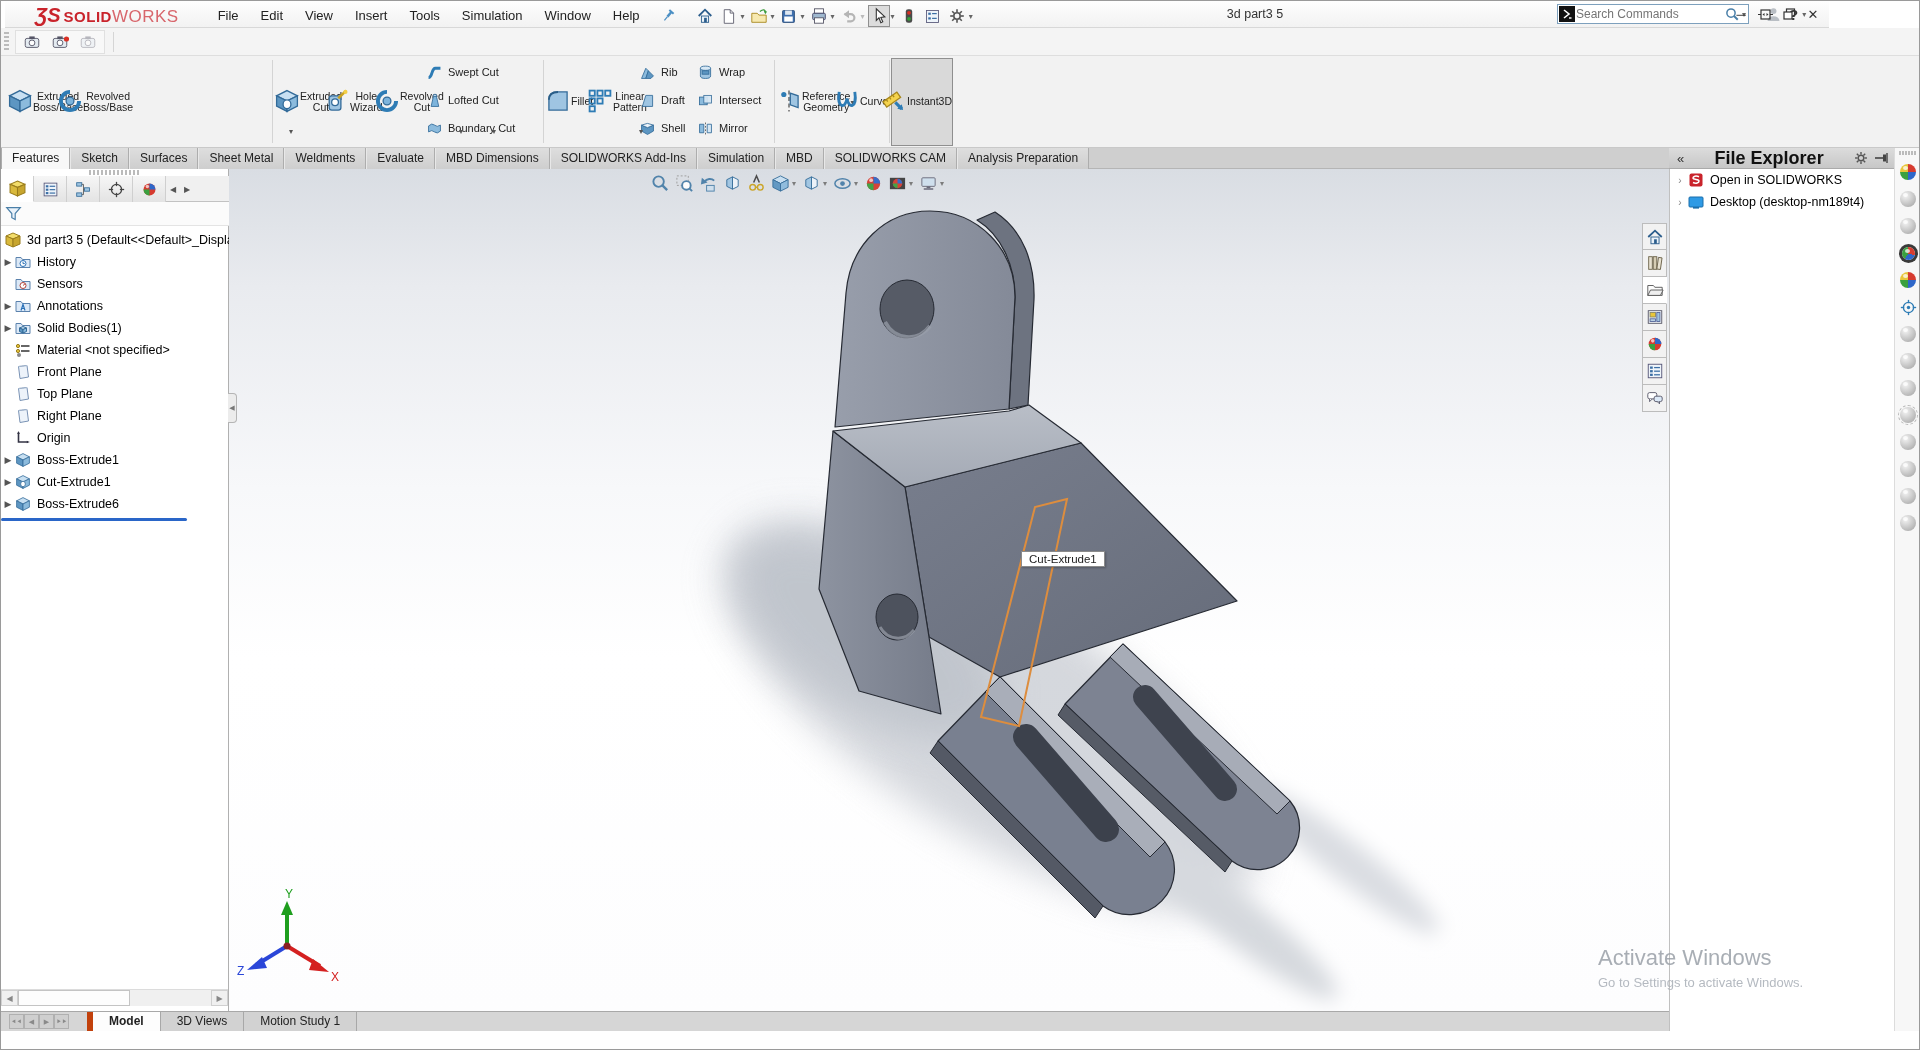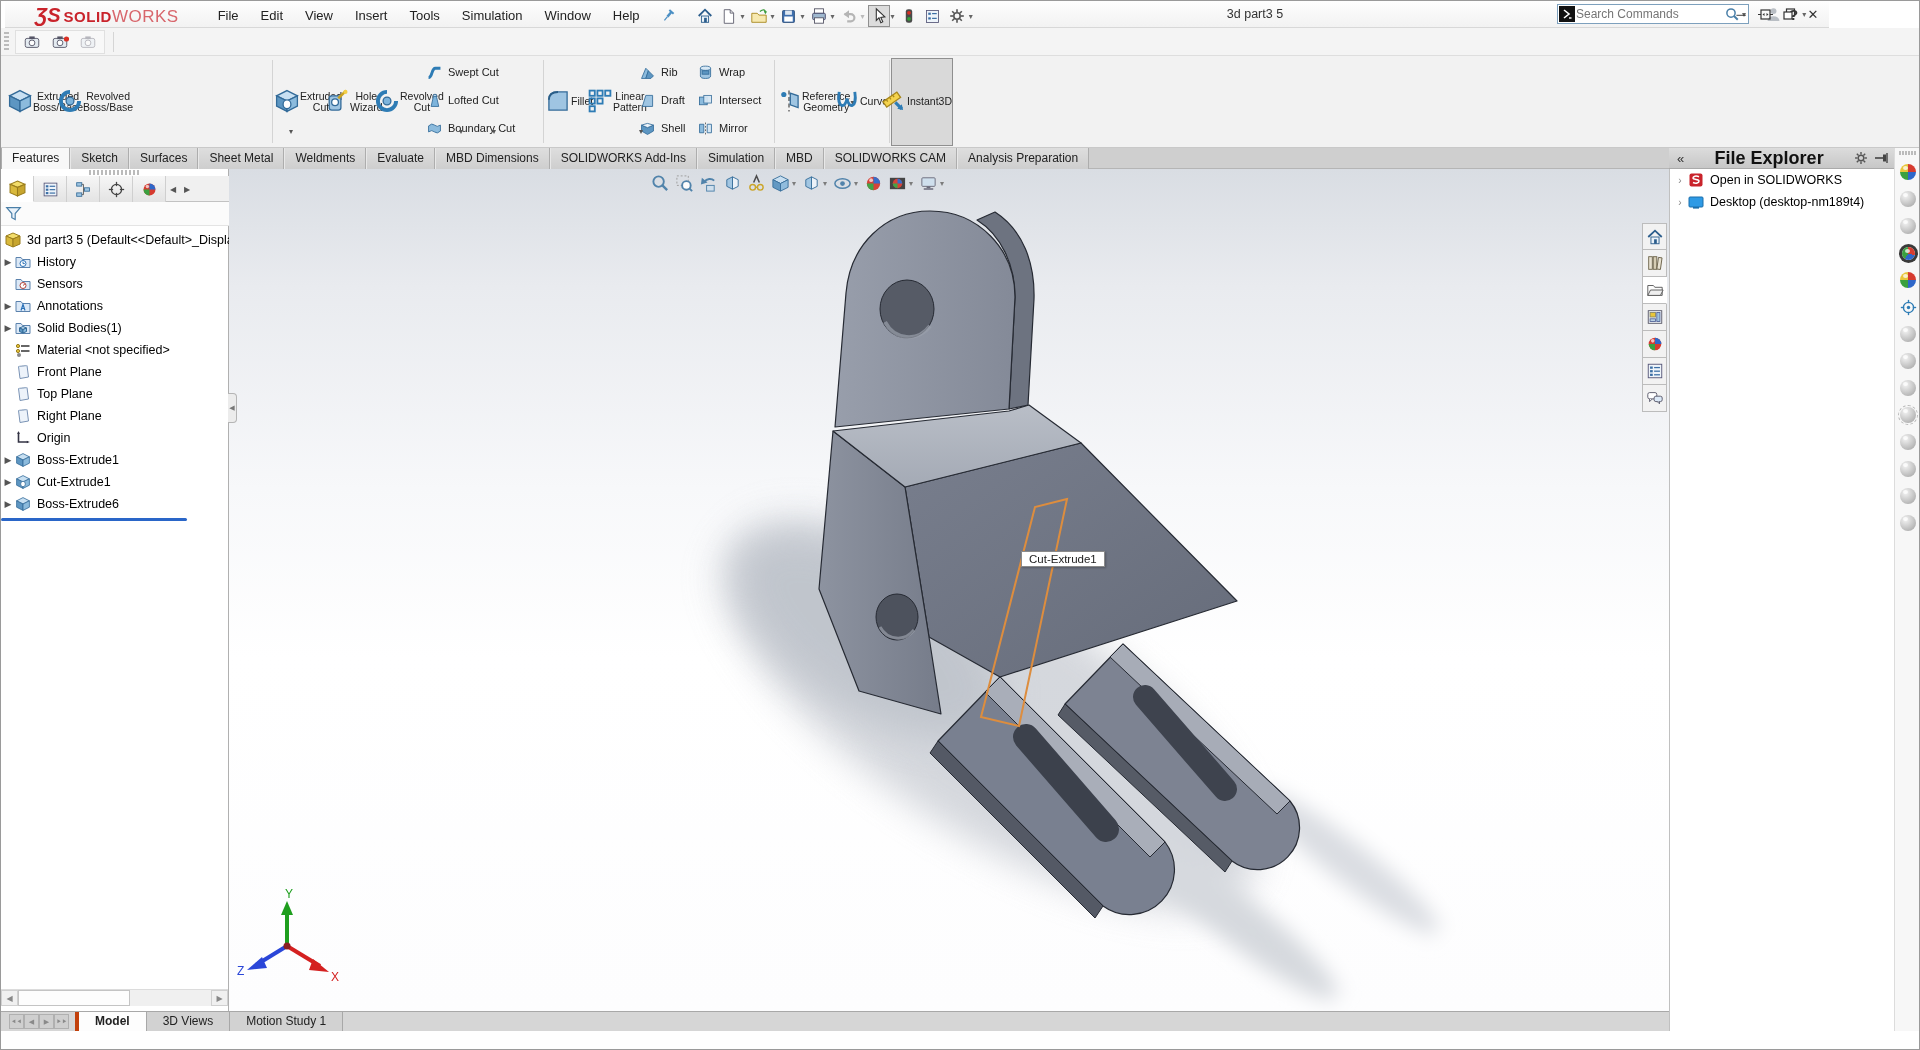--- a/index.html
+++ b/index.html
@@ -90,21 +90,21 @@
 .ball{width:16px;height:16px;border-radius:50%;position:relative}
 .ball.color{background:conic-gradient(#d63b2f 0 25%,#2f67c9 25% 50%,#3aa03f 50% 75%,#e8c63a 75% 100%)}
 .ball.gray{background:radial-gradient(circle at 35% 30%,#f3f3f3,#bdbdbd 65%,#9d9d9d)}
 .ball.dark{background:conic-gradient(#d63b2f 0 30%,#2f67c9 30% 60%,#3aa03f 60% 100%);box-shadow:0 0 0 3px #3a3a3a}
 .ball::after{content:"";position:absolute;left:3px;top:2px;width:5px;height:4px;background:rgba(255,255,255,.75);border-radius:50%}
 
 .bottom-tabs{position:absolute;left:0;top:1010px;width:1668px;height:20px;background:#d6d6d6;border-top:1px solid #a8a8a8;display:flex;align-items:stretch}
 .bt-nav{display:flex;align-items:center;margin-left:8px}
 .bt-nav span{width:15px;height:15px;background:#cfcfcf;border:1px solid #b0b0b0;color:#8a8a8a;font-size:7px;display:flex;align-items:center;justify-content:center}
 .bt-tab{padding:0 16px;line-height:19px;font-size:12px;color:#222;border-right:1px solid #a8a8a8;background:#d2d2d2}
-.bt-tab.active{background:#fdfdfd;font-weight:bold;border-left:4px solid #c2410c;margin-left:6px}
+.bt-tab.active{background:#fdfdfd;font-weight:bold;border-left:6px solid #c2410c;margin-left:18px}
 .statusbar{position:absolute;left:0;top:1030px;width:1920px;height:20px;background:#f1f1f2;border-top:1px solid #d4d4d4;font-size:12px;color:#222}
 .sb-sep{position:absolute;top:2px;width:1px;height:16px;background:#c8c8c8}
 
 .watermark{position:absolute;left:1597px;top:944px;z-index:40;pointer-events:none}
 .wm1{font-size:22px;color:#9aa0a8;opacity:.85}
 .wm2{font-size:13px;color:#a8aeb6;opacity:.85;margin-top:4px}
 </style>
 </head>
 <body>
 
@@ -1142,14 +1142,18 @@
       <span>◀</span>
       <span>▶</span>
       <span>⯈⯈</span>
     </div>
     <span class="bt-tab active">Model</span>
     <span class="bt-tab">3D Views</span>
     <span class="bt-tab">Motion Study 1</span>
   </div>
 
 
+  <div class="watermark">
+    <div class="wm1">Activate Windows</div>
+    <div class="wm2">Go to Settings to activate Windows.</div>
+  </div>
 
 </div>
 
 </body></html>

